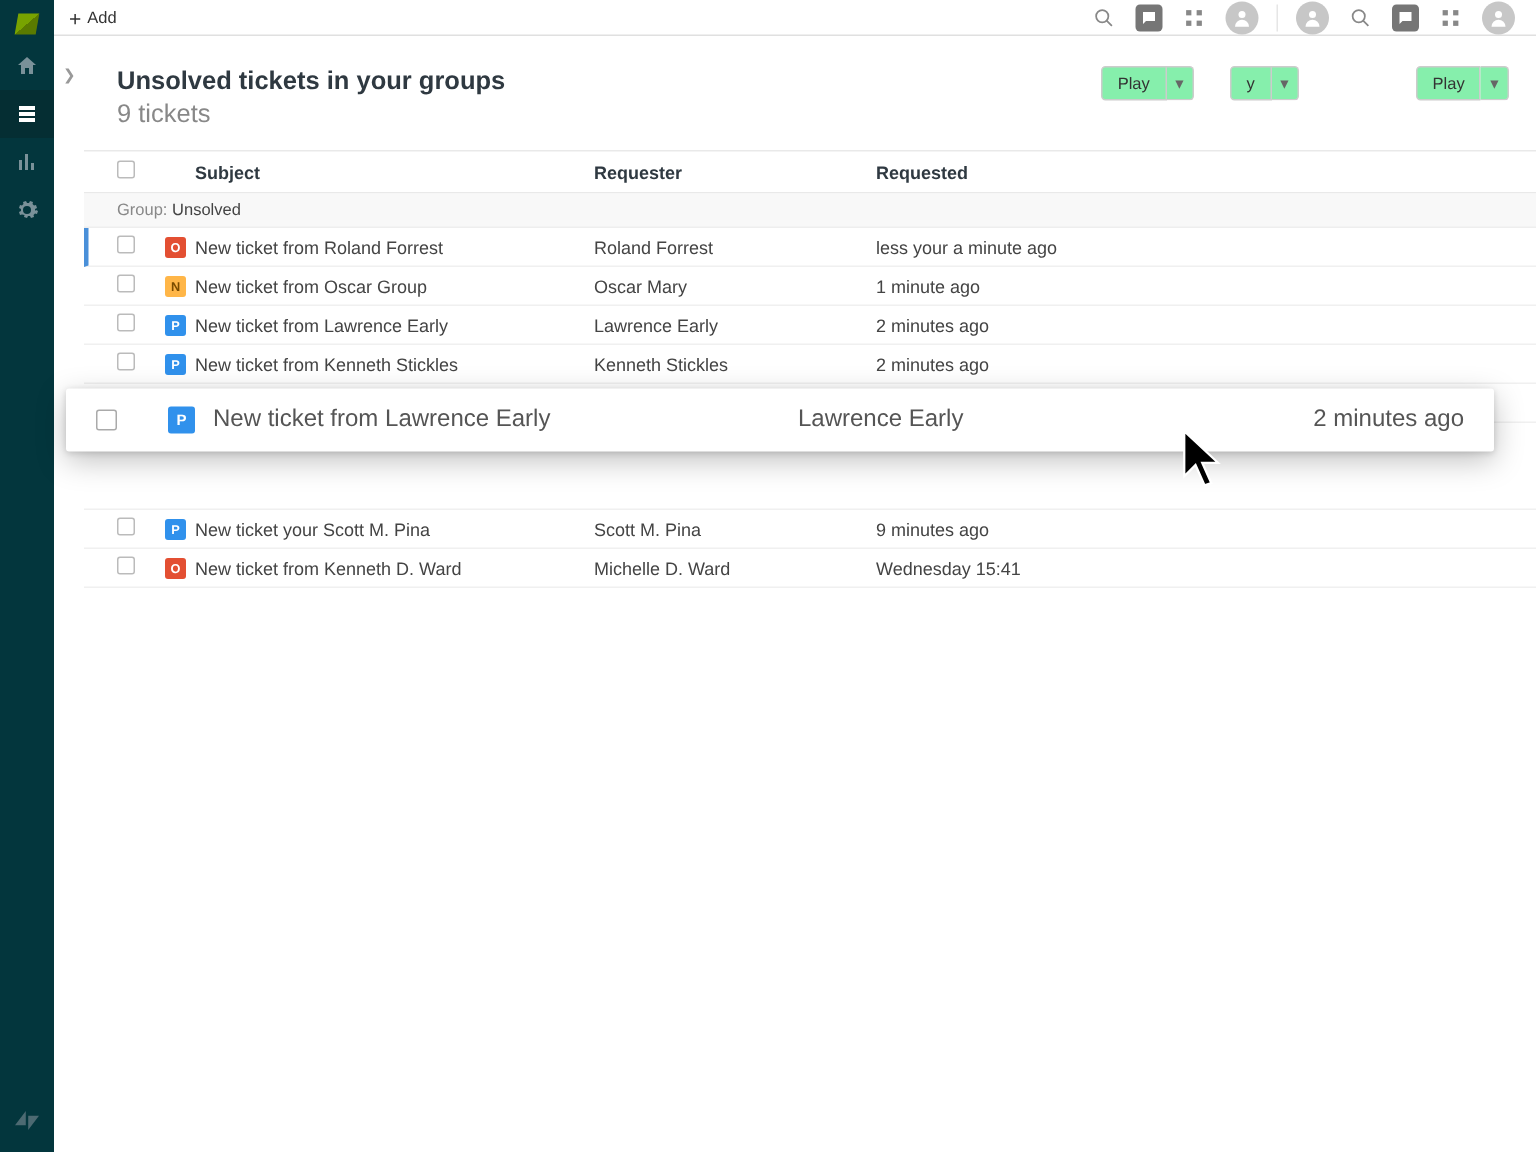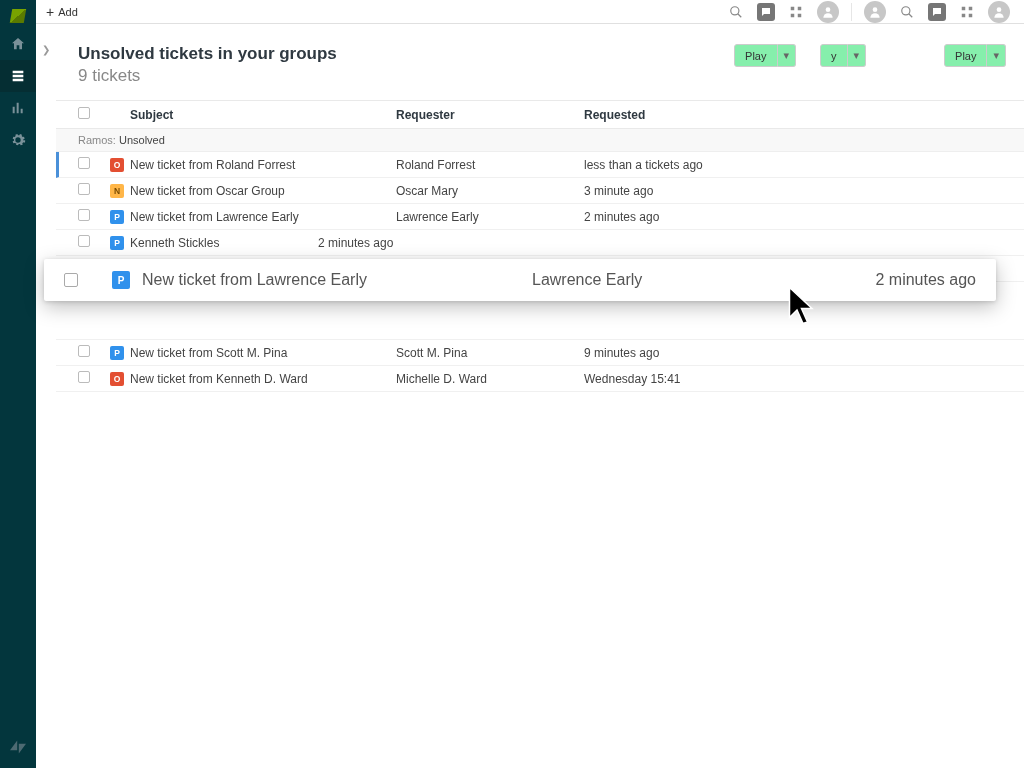--- a/index.html
+++ b/index.html
@@ -198,65 +198,66 @@
 
   <div class="table">
     <div class="thead">
       <div class="col-check"><span class="checkbox"></span></div>
       <div class="col-badge"></div>
       <div class="col-subject">Subject</div>
       <div class="col-requester">Requester</div>
       <div class="col-requested">Requested</div>
     </div>
     <div class="group-row">
-      <span>Ramos:</span>
+      <span>Group:</span>
       <span class="gname">Unsolved</span>
     </div>
     <div id="rows-before">
         <div class="row first-highlight">
           <div class="col-check"><span class="checkbox"></span></div>
           <div class="col-badge"><span class="badge O">O</span></div>
           <div class="col-subject">New ticket from Roland Forrest</div>
           <div class="col-requester">Roland Forrest</div>
-          <div class="col-requested">less than a tickets ago</div>
+          <div class="col-requested">less your a minute ago</div>
         </div>
         <div class="row">
           <div class="col-check"><span class="checkbox"></span></div>
           <div class="col-badge"><span class="badge N">N</span></div>
           <div class="col-subject">New ticket from Oscar Group</div>
           <div class="col-requester">Oscar Mary</div>
-          <div class="col-requested">3 minute ago</div>
+          <div class="col-requested">1 minute ago</div>
         </div>
         <div class="row">
           <div class="col-check"><span class="checkbox"></span></div>
           <div class="col-badge"><span class="badge P">P</span></div>
           <div class="col-subject">New ticket from Lawrence Early</div>
           <div class="col-requester">Lawrence Early</div>
           <div class="col-requested">2 minutes ago</div>
         </div>
         <div class="row">
           <div class="col-check"><span class="checkbox"></span></div>
           <div class="col-badge"><span class="badge P">P</span></div>
+          <div class="col-subject">New ticket from Kenneth Stickles</div>
           <div class="col-requester">Kenneth Stickles</div>
           <div class="col-requested">2 minutes ago</div>
         </div>
         <div class="row">
           <div class="col-check"><span class="checkbox"></span></div>
           <div class="col-badge"><span class="badge N">N</span></div>
           <div class="col-subject">New ticket from Mary Ramos</div>
           <div class="col-requester">Mary Ramos</div>
           <div class="col-requested">3 minutes ago</div>
         </div>
       </div>
     <div class="row-gap"></div>
     <div id="rows-after">
         <div class="row">
           <div class="col-check"><span class="checkbox"></span></div>
           <div class="col-badge"><span class="badge P">P</span></div>
-          <div class="col-subject">New ticket from Scott M. Pina</div>
+          <div class="col-subject">New ticket your Scott M. Pina</div>
           <div class="col-requester">Scott M. Pina</div>
           <div class="col-requested">9 minutes ago</div>
         </div>
         <div class="row">
           <div class="col-check"><span class="checkbox"></span></div>
           <div class="col-badge"><span class="badge O">O</span></div>
           <div class="col-subject">New ticket from Kenneth D. Ward</div>
           <div class="col-requester">Michelle D. Ward</div>
           <div class="col-requested">Wednesday 15:41</div>
         </div>

